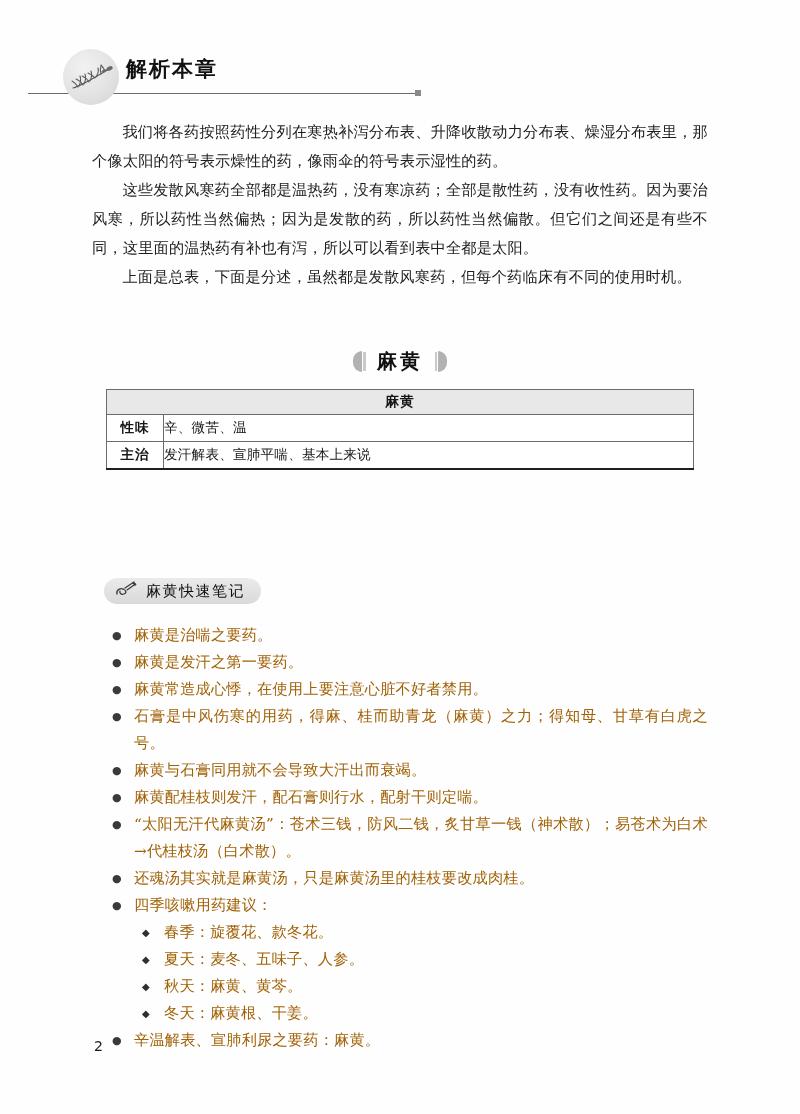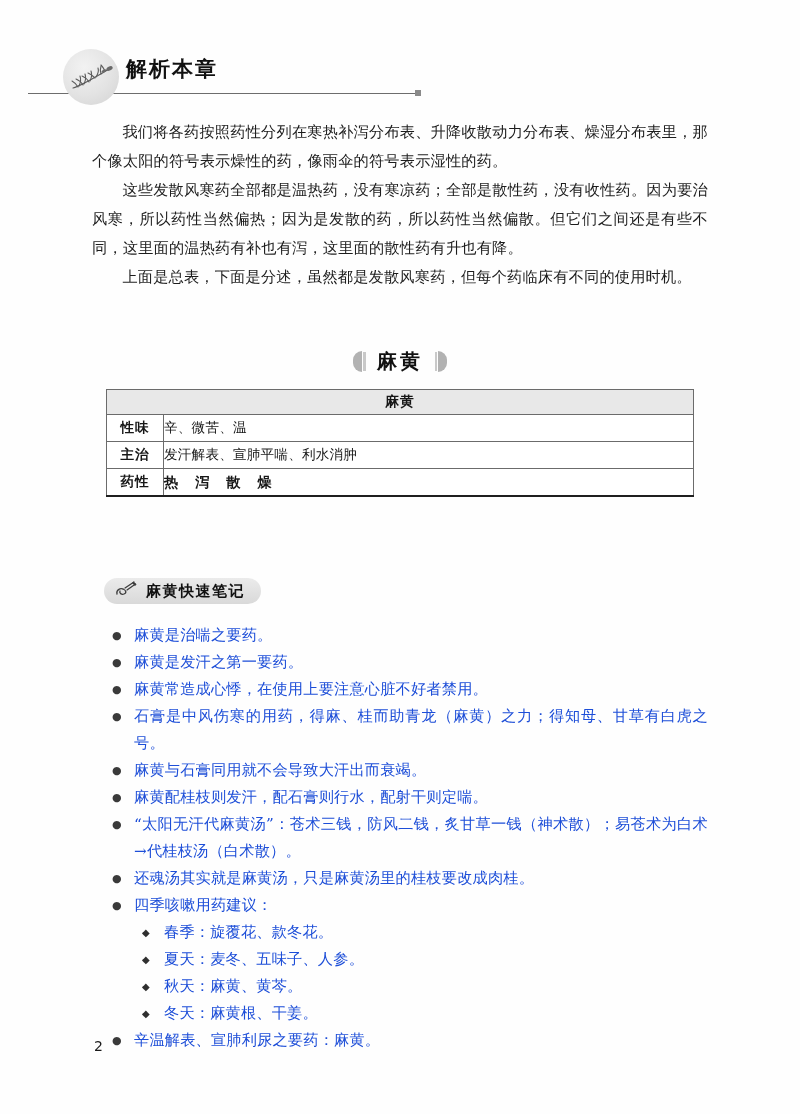--- a/index.html
+++ b/index.html
@@ -183,21 +183,21 @@
     height: 26px;
     padding: 0 16px 0 10px;
     border-radius: 13px;
     background: linear-gradient(180deg, #ebebeb 0%, #d9d9d9 100%);
     display: flex;
     align-items: center;
     gap: 8px;
   }
   .notes-badge-title {
     font-size: 15px;
-    font-weight: bold;
+    font-weight: normal;
     letter-spacing: 1.5px;
     color: #111;
   }
 
   
   .notes-list {
     position: absolute;
     left: 112px;
     top: 622px;
     width: 596px;
@@ -214,21 +214,21 @@
     width: 22px;
     text-align: left;
     color: #3a3a3a;
     font-size: 11px;
     line-height: 27px;
   }
   .note-text {
     flex: 1 1 auto;
     text-align: justify;
     letter-spacing: 0.2px;
-    color: #1d4ed8;
+    color: #a16207;
   }
   .sub-list {
     margin-left: 30px;
   }
   .sub-item .note-bullet {
     font-size: 10px;
     color: #2f2f2f;
   }
 
   
@@ -270,21 +270,21 @@
           <ellipse cx="35" cy="10" rx="2.6" ry="1.5" transform="rotate(-25 35 10)"></ellipse>
         </g>
       </svg>
     </div>
 
     <div class="header-title">解析本章</div>
   </div>
 
   <div class="body-text">
     <p class="para">我们将各药按照药性分列在寒热补泻分布表、升降收散动力分布表、燥湿分布表里，那个像太阳的符号表示燥性的药，像雨伞的符号表示湿性的药。</p>
-    <p class="para">这些发散风寒药全部都是温热药，没有寒凉药；全部是散性药，没有收性药。因为要治风寒，所以药性当然偏热；因为是发散的药，所以药性当然偏散。但它们之间还是有些不同，这里面的温热药有补也有泻，这里面的散性药有升也有降。</p>
+    <p class="para">这些发散风寒药全部都是温热药，没有寒凉药；全部是散性药，没有收性药。因为要治风寒，所以药性当然偏热；因为是发散的药，所以药性当然偏散。但它们之间还是有些不同，这里面的温热药有补也有泻，所以可以看到表中全都是太阳。</p>
     <p class="para">上面是总表，下面是分述，虽然都是发散风寒药，但每个药临床有不同的使用时机。</p>
   </div>
 
   <div class="section-title">
     <span class="deco deco-left">
       <span class="half"></span>
         <span class="bar"></span>
     </span>
     <span class="section-title-text">麻黄</span>
     <span class="deco deco-right">
@@ -297,25 +297,21 @@
     <tbody>
       <tr>
         <th class="thead" colspan="2">麻黄</th>
       </tr>
       <tr>
         <td class="cell-label">性味</td>
         <td class="cell-value">辛、微苦、温</td>
       </tr>
       <tr>
         <td class="cell-label">主治</td>
-        <td class="cell-value">发汗解表、宣肺平喘、利水消肿</td>
-      </tr>
-      <tr>
-        <td class="cell-label">药性</td>
-        <td class="cell-value props">热 泻 散 燥</td>
+        <td class="cell-value">发汗解表、宣肺平喘、基本上来说</td>
       </tr>
     </tbody>
   </table>
 
   <div class="notes-badge">
     <span>
       <svg width="24" height="18" viewBox="0 0 24 18">
         <g stroke="#3d3d3d" stroke-width="1.3" fill="none" stroke-linecap="round">
           <path d="M3 14 C2 10, 6 8, 9 9"></path>
           <path d="M9 9 C12 10, 13 13, 10 14 C7.5 15, 5 13, 6 11"></path>

